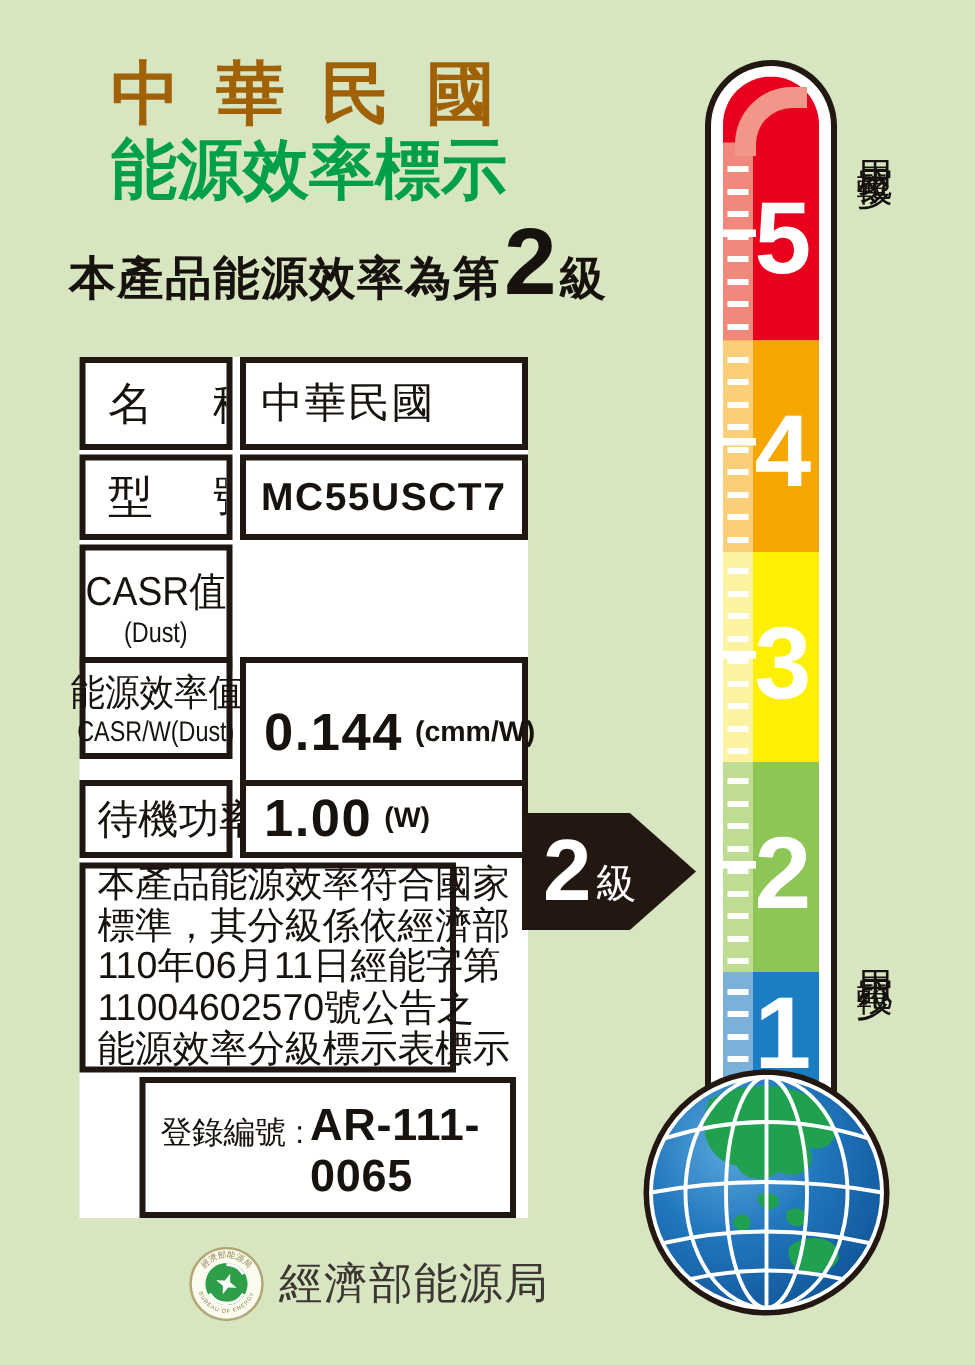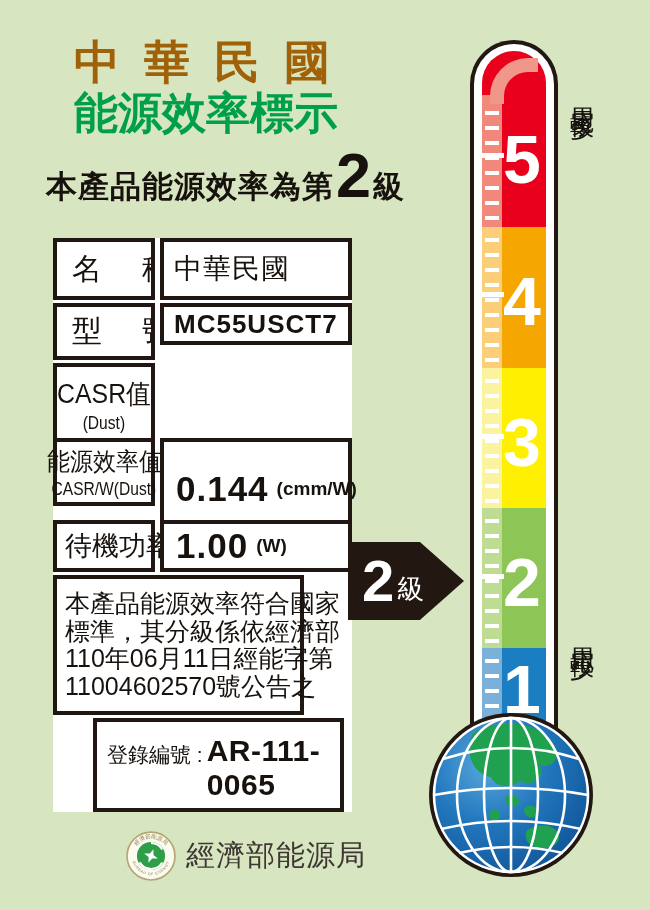--- a/index.html
+++ b/index.html
@@ -133,21 +133,21 @@
     <div class="cell lcell" style="top:0;height:62px;">
       <span class="spread">名稱</span>
     </div>
     <div class="cell rcell" style="top:0;height:62px;">
       <span class="pname">中華民國</span>
     </div>
 
     <div class="cell lcell" style="top:65px;height:57px;">
       <span class="spread">型號</span>
     </div>
-    <div class="cell rcell" style="top:65px;height:42px;">
+    <div class="cell rcell" style="top:65px;height:57px;">
       <span class="pmodel">MC55USCT7</span>
     </div>
 
     <div class="cell lcell stack" style="top:125px;height:84px;">
       <span class="l1">CASR值</span>
       <span class="l2">(Dust)</span>
     </div>
 
     <div class="cell lcell stack" style="top:200px;height:68px;">
       <span class="l1" style="font-size:25px;">能源效率值</span>
@@ -164,20 +164,21 @@
     <div class="cell rcell valrow" style="top:282px;height:52px;gap:8px;">
       <span class="v">1.00</span>
       <span class="u">(W)</span>
     </div>
 
     <div class="cell full notice" style="top:337px;height:140px;">
       <div>本產品能源效率符合國家</div>
       <div>標準，其分級係依經濟部</div>
       <div>110年06月11日經能字第</div>
       <div>11004602570號公告之</div>
+      <div>能源效率分級標示表標示</div>
     </div>
 
     <div class="cell full regrow" style="top:480px;height:94px;">
       <span class="rl">登錄編號 :</span>
       <span class="rn">AR-111-0065</span>
     </div>
   </div>
 
   <div class="arrow">
     <span class="g">2</span>

